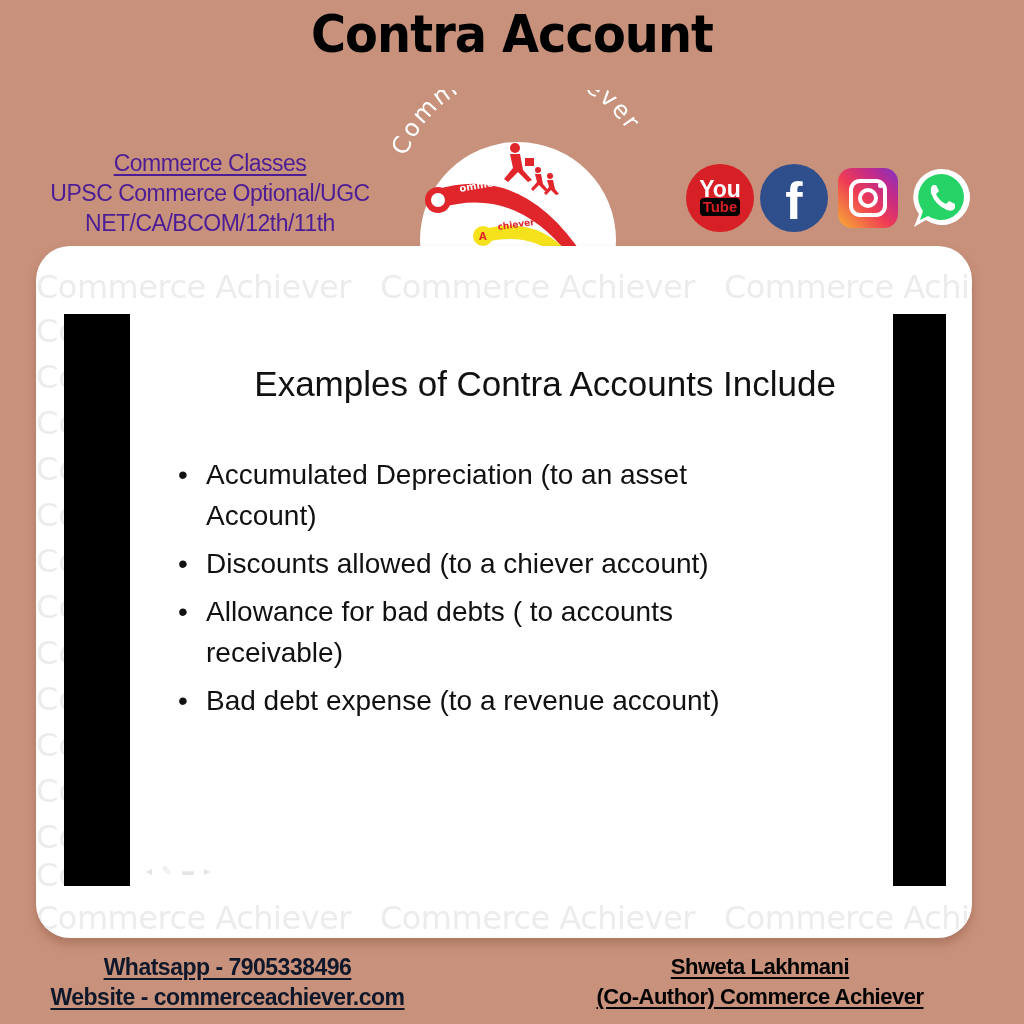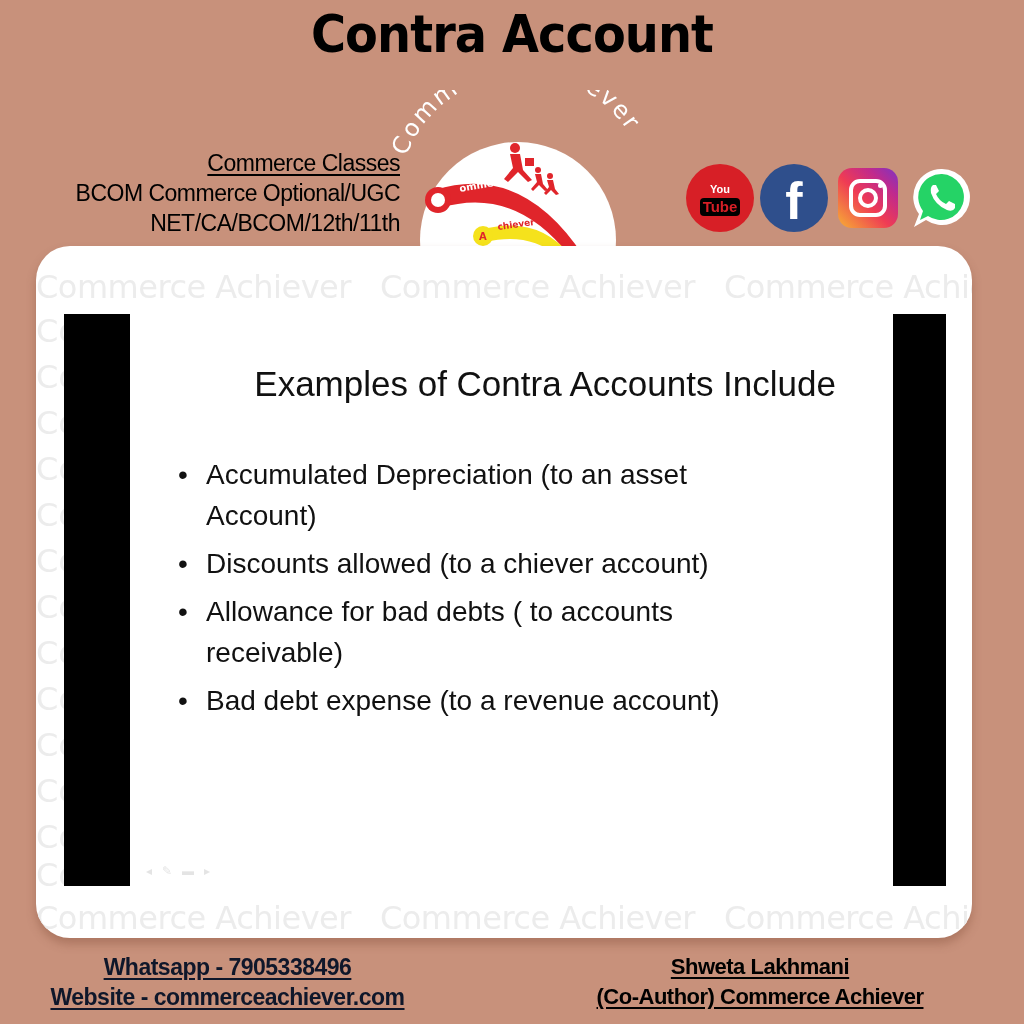--- a/index.html
+++ b/index.html
@@ -14,41 +14,41 @@
       text-align: center;
       font-family: "DejaVu Sans", sans-serif;
       font-weight: bold;
       font-size: 52px;
       letter-spacing: -1px;
       color: #000;
       transform: scaleX(0.92);
     }
     .classes-block {
       position: absolute; left: 20px; top: 148px; width: 380px;
-      text-align: right;
-      color: #000000;
+      text-align: center;
+      color: #4c1d95;
       font-family: "Liberation Sans", sans-serif;
       font-size: 23px;
       line-height: 30px;
       letter-spacing: -0.5px;
     }
     .classes-block .u { text-decoration: underline; text-underline-offset: 3px; }
     
     .logo {
       position: absolute; left: 380px; top: 90px; width: 280px; height: 200px;
     }
     .logo-circle {
       position: absolute; left: 40px; top: 52px; width: 196px; height: 196px;
       background: #fff; border-radius: 50%;
     }
     
     .social { position: absolute; left: 686px; top: 162px; height: 72px; display: flex; gap: 6px; align-items: center; }
     .soc { width: 68px; height: 68px; display: flex; align-items: center; justify-content: center; }
     .yt { border-radius: 50%; background: #d71f26; color: #fff; flex-direction: column; font-weight: bold; font-family: "Liberation Sans", sans-serif; line-height: 18px; }
-    .yt .you { font-size: 11px; }
+    .yt .you { font-size: 23px; }
     .yt .tube { font-size: 15px; background: #000000; color: #d71f26; padding: 0 3px; border-radius: 4px; line-height: 18px; }
     .fb { border-radius: 50%; background: #2f4f8c; color: #fff; font-size: 52px; font-weight: bold; font-family: "Liberation Sans", sans-serif; padding-top: 6px; }
     .ig { width: 60px; height: 60px; border-radius: 14px; background: linear-gradient(45deg, #f7b034 0%, #ef3b54 45%, #c02a8d 75%, #7c34c4 100%); position: relative; margin: 0 4px; }
     .ig .ring { position: absolute; left: 11px; top: 11px; width: 38px; height: 38px; border: 4px solid #fff; border-radius: 11px; }
     .ig .dot1 { position: absolute; left: 20px; top: 20px; width: 20px; height: 20px; border: 4px solid #fff; border-radius: 50%; }
     .ig .dot2 { position: absolute; left: 40px; top: 15px; width: 5px; height: 5px; background: #fff; border-radius: 50%; }
     
     .card {
       position: absolute; left: 36px; top: 246px; width: 936px; height: 692px;
       background: #fff;
@@ -93,21 +93,21 @@
     .u2 { text-decoration: underline; text-underline-offset: 3px; }
     .slide-controls { position: absolute; left: 110px; top: 618px; display: flex; gap: 10px; color: #e4e4e4; font-size: 12px; }
   </style>
 </head>
 <body>
 
 <div class="main-title">Contra Account</div>
 
 <div class="classes-block">
   <div class="u">Commerce Classes</div>
-  <div>BCOM Commerce Optional/UGC</div>
+  <div>UPSC Commerce Optional/UGC</div>
   <div>NET/CA/BCOM/12th/11th</div>
 </div>
 
 <div class="logo">
   <div class="logo-circle"></div>
   <svg width="280" height="200" viewBox="0 0 280 200" style="position:absolute;left:0;top:0;">
     <defs>
       <path id="arcPath" d="M 22 80 A 125 125 0 0 1 268 100" fill="none"></path>
     </defs>
     <text font-family="DejaVu Sans, sans-serif" font-size="24" fill="#ffffff" letter-spacing="2">

